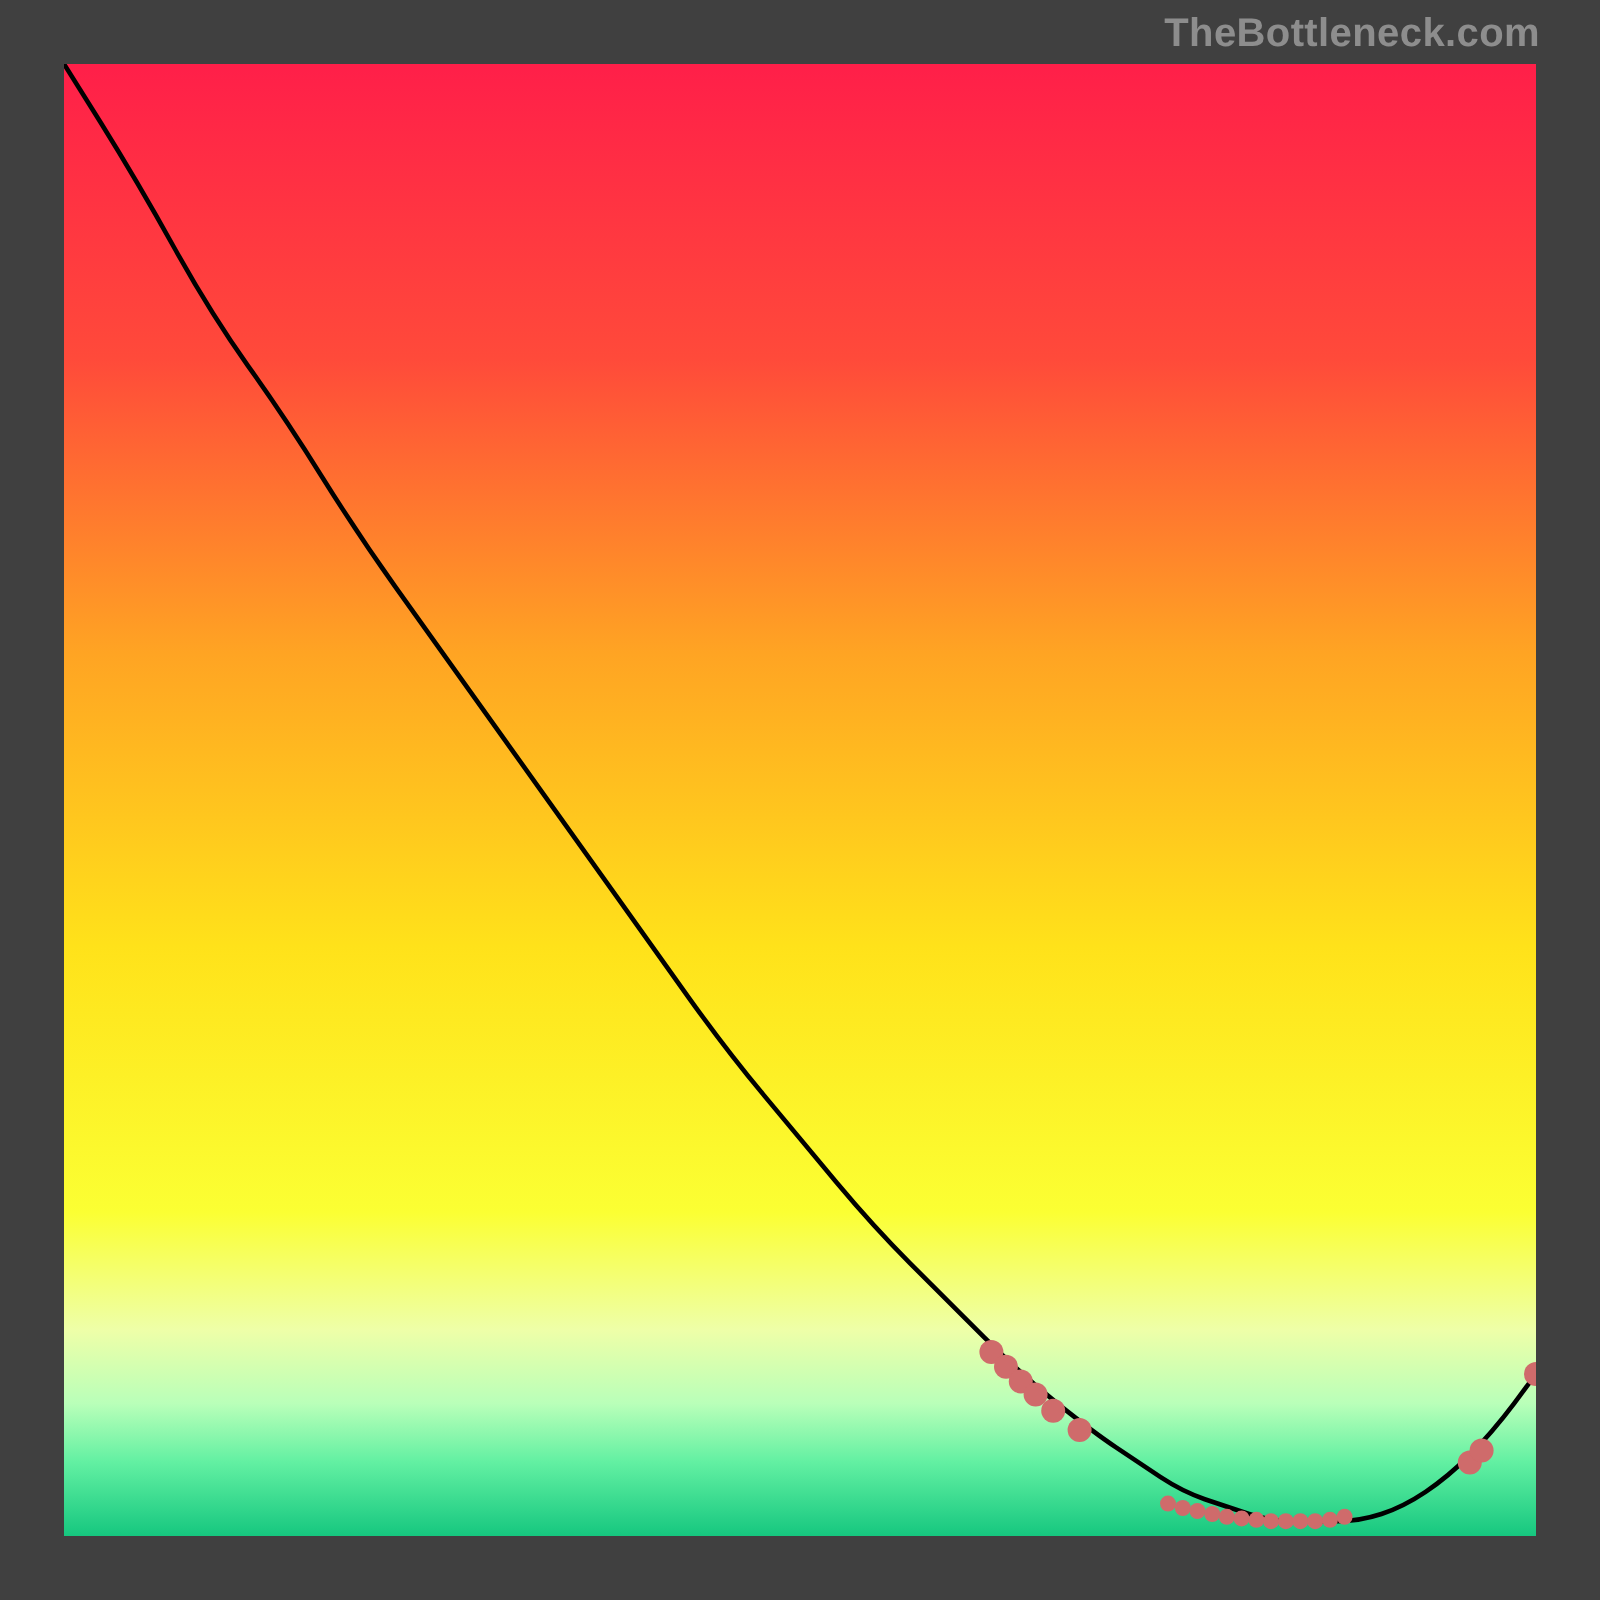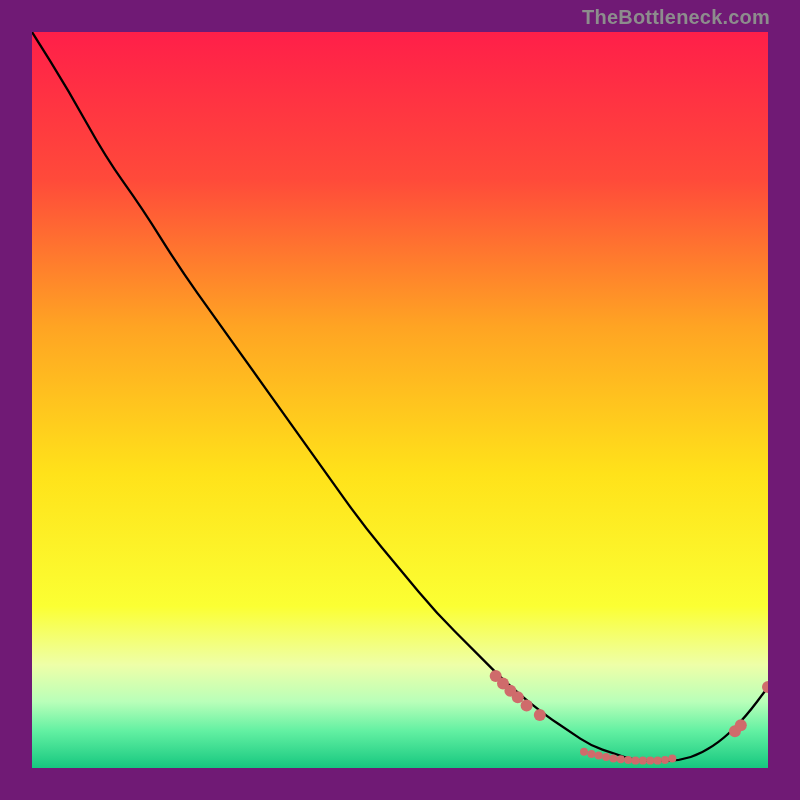--- a/index.html
+++ b/index.html
@@ -7,21 +7,21 @@
     padding: 0;
     width: 800px;
     height: 800px;
     background: #000;
     overflow: hidden;
   }
   .stage {
     position: relative;
     width: 800px;
     height: 800px;
-    background: #701a75;
+    background: #404040;
   }
   .plot {
     position: absolute;
     left: 32px;
     top: 32px;
     width: 736px;
     height: 736px;
   }
   .plot svg {
     display: block;

